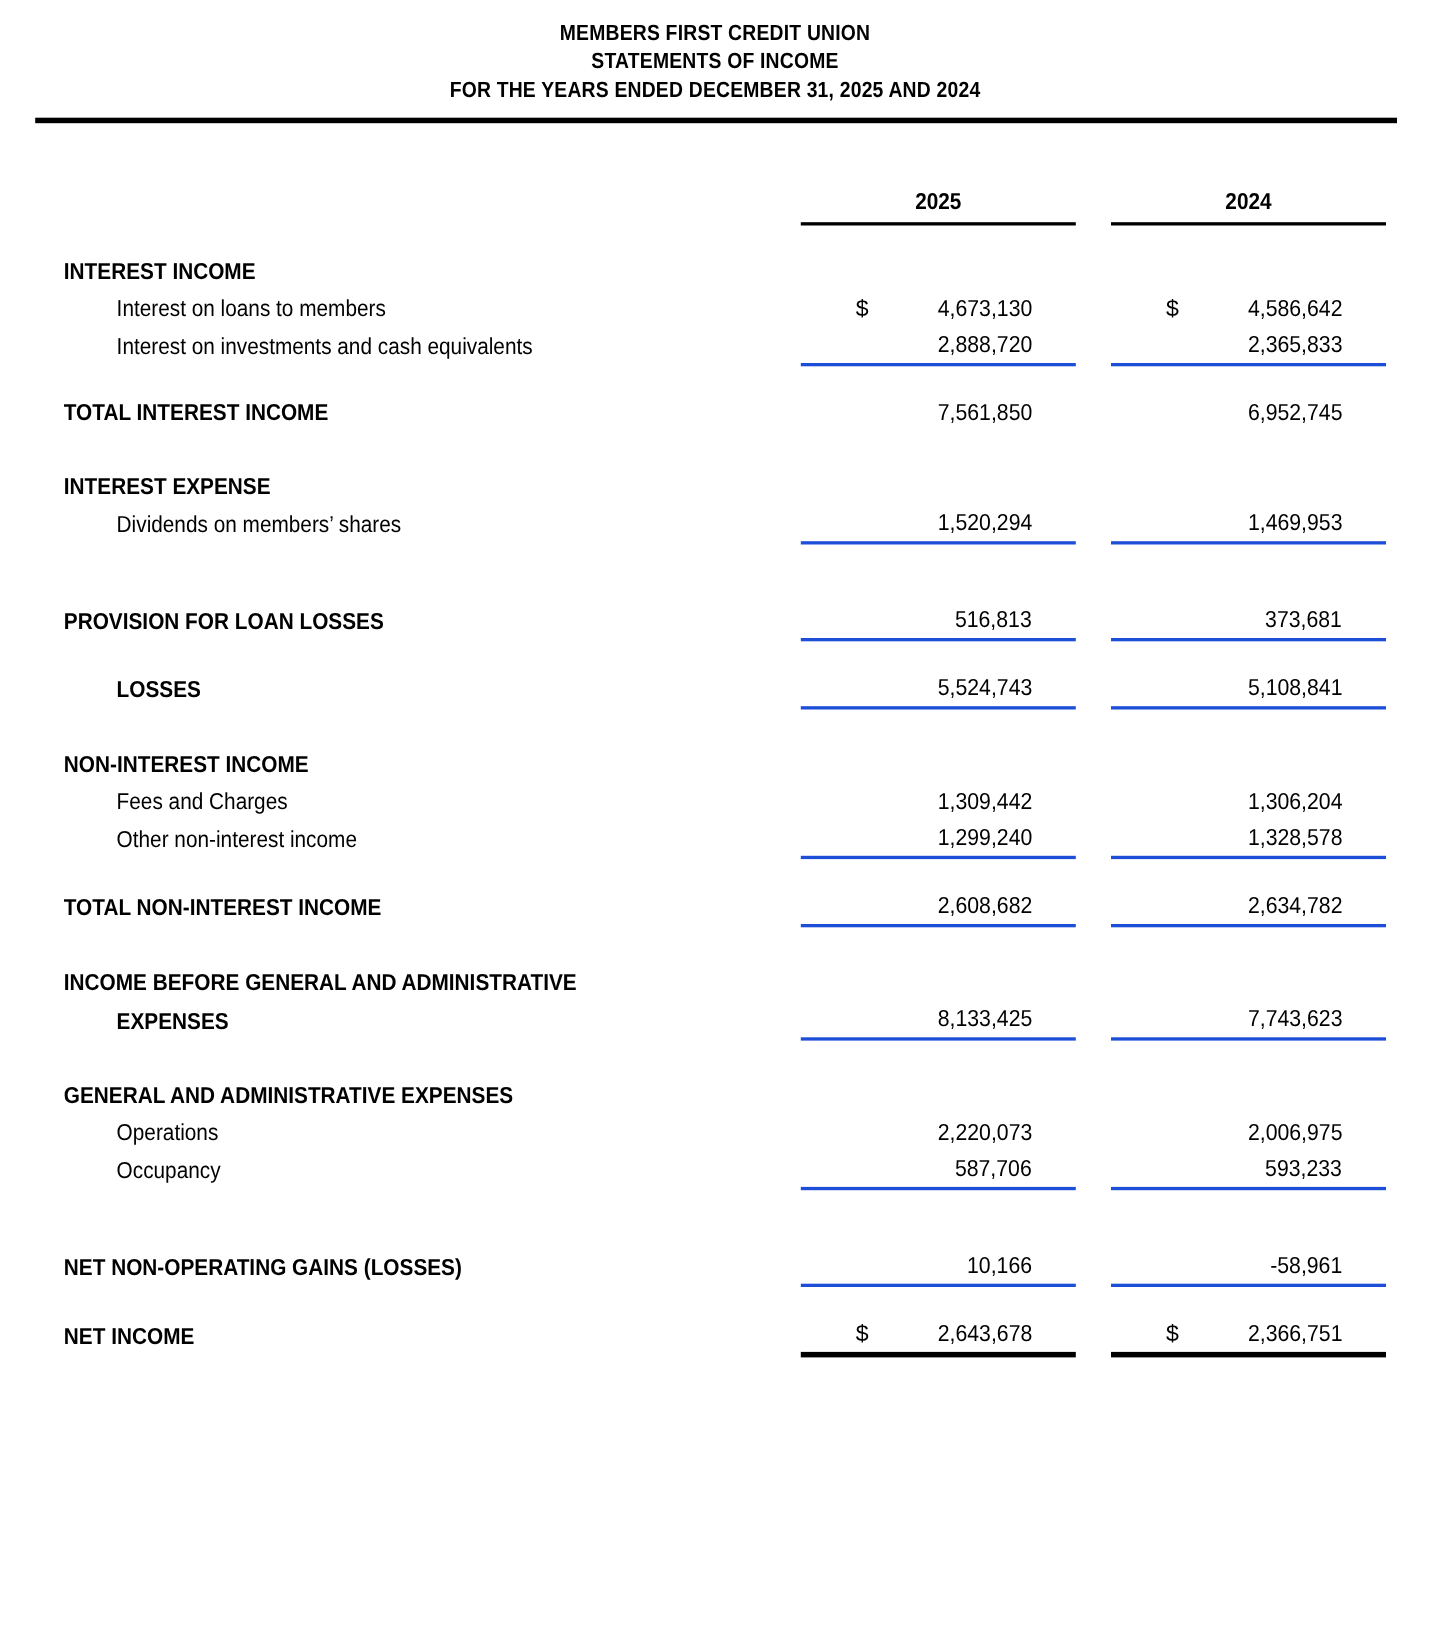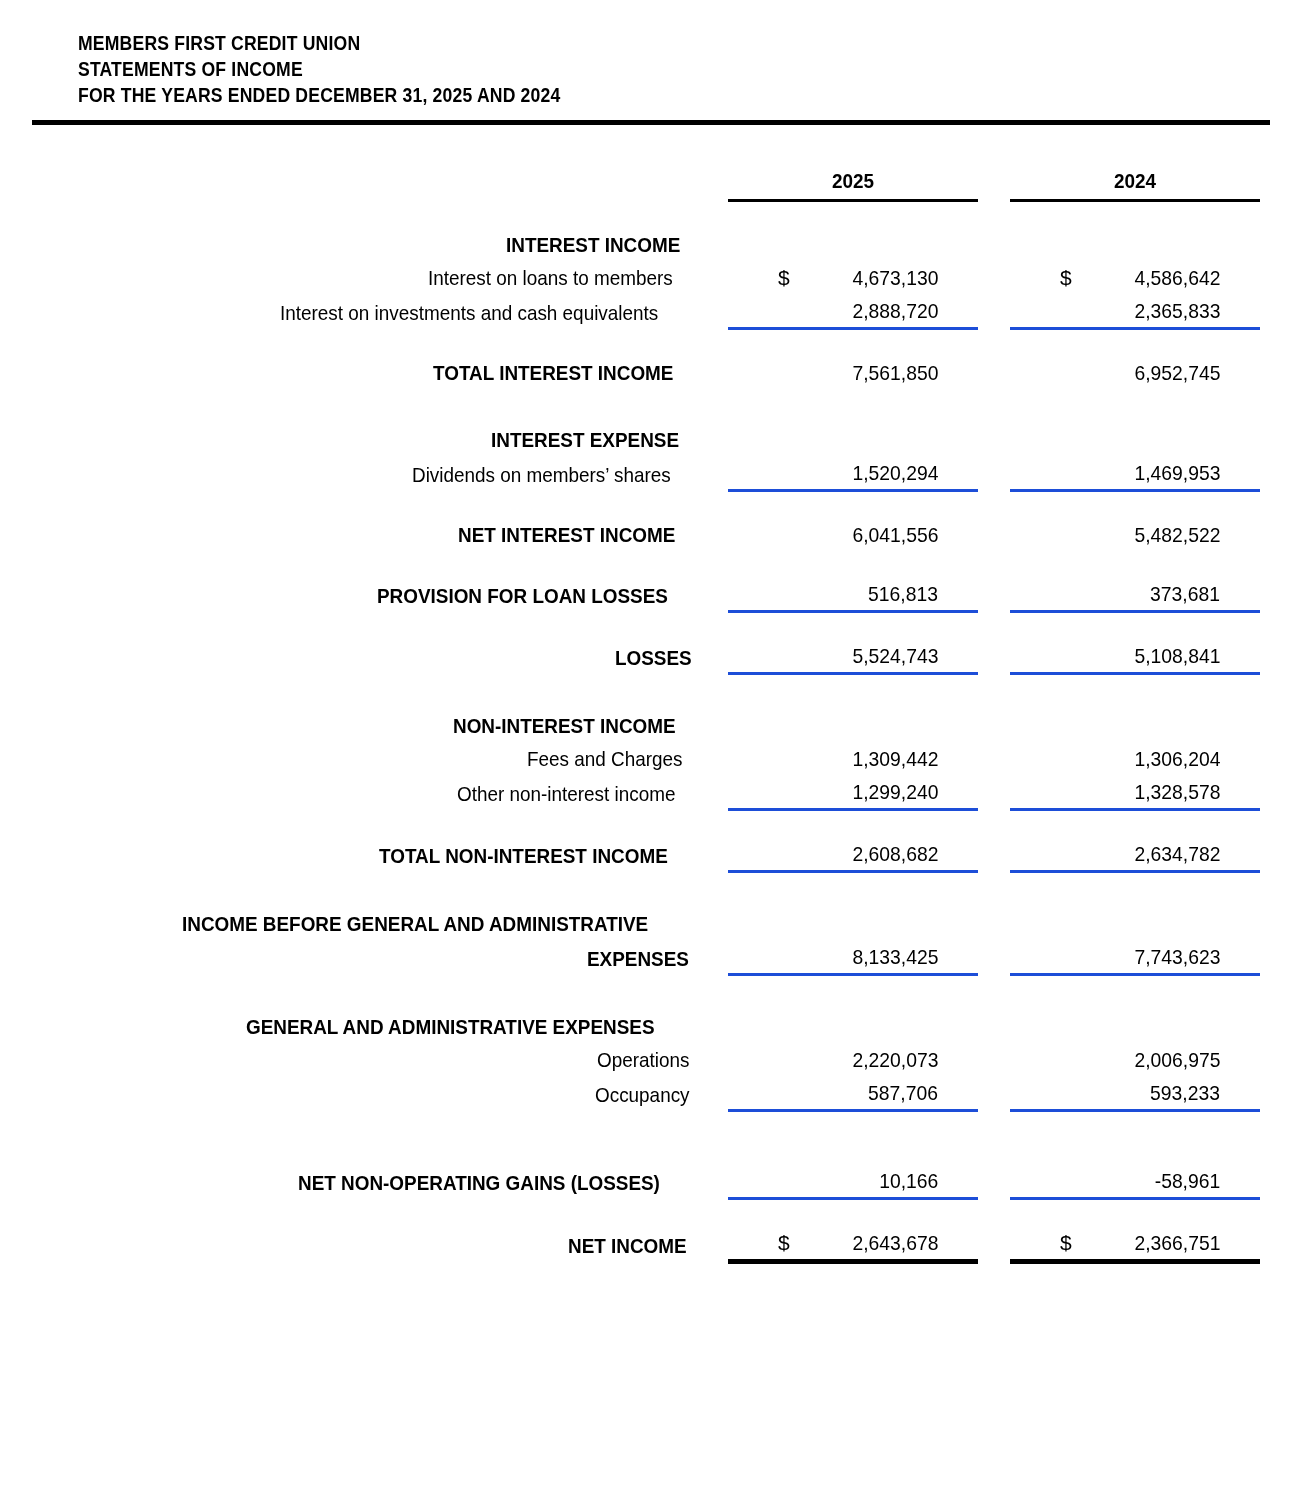--- a/index.html
+++ b/index.html
@@ -16,40 +16,41 @@
     width: 1300px;
     height: 1491px;
     background: #ffffff;
     overflow: hidden;
     box-sizing: border-box;
     padding: 0;
   }
 
   
   .doc-header {
-    padding-top: 30px;
+    padding-top: 17px;
+    text-align: center;
   }
   .doc-header .title-line {
     font-weight: bold;
     font-size: 20px;
     line-height: 26px;
     letter-spacing: 0.2px;
     transform: scaleX(0.88);
     transform-origin: center;
     white-space: nowrap;
   }
   .header-rule {
     margin: 12px 30px 0 32px;
     height: 5px;
     background: #000000;
   }
 
   
   .stmt {
-    margin-top: 36px;
+    margin-top: 52px;
     width: 100%;
     border-collapse: collapse;
     table-layout: fixed;
     padding-left: 36px;
   }
   .stmt col.c-label { width: 700px; }
   .stmt col.c-gap   { width: 28px; }
   .stmt col.c-2025  { width: 250px; }
   .stmt col.c-gap2  { width: 32px; }
   .stmt col.c-2024  { width: 250px; }
@@ -73,21 +74,20 @@
   .colhead-cell {
     border-bottom: 3px solid #000;
     height: 36px;
     vertical-align: bottom;
   }
 
   
   .lbl {
     white-space: nowrap;
     padding-left: 58px !important;
-    text-align: right;
   }
   .lbl-inner {
     display: inline-block;
     transform: scaleX(0.9);
     transform-origin: left center;
   }
   .lbl.section .lbl-inner { font-weight: bold; }
   .lbl.detail { padding-left: 106px !important; }
   .lbl.cont   { padding-left: 106px !important; }
   .lbl.cont .lbl-inner { font-weight: bold; }
@@ -219,28 +219,20 @@
         <td class="num rule-under"><span class="num-inner">1,520,294</span></td>
         <td></td>
         <td class="num rule-under"><span class="num-inner">1,469,953</span></td>
         <td></td>
       </tr>
 
       <tr class="sp-md">
           <td colspan="6"></td>
         </tr>
 
-      <tr>
-        <td class="lbl section"><span class="lbl-inner">NET INTEREST INCOME</span></td>
-        <td></td>
-        <td class="num"><span class="num-inner">6,041,556</span></td>
-        <td></td>
-        <td class="num"><span class="num-inner">5,482,522</span></td>
-        <td></td>
-      </tr>
 
       <tr class="sp-md">
           <td colspan="6"></td>
         </tr>
 
       <tr>
         <td class="lbl section"><span class="lbl-inner">PROVISION FOR LOAN LOSSES</span></td>
         <td></td>
         <td class="num rule-under"><span class="num-inner">516,813</span></td>
         <td></td>

